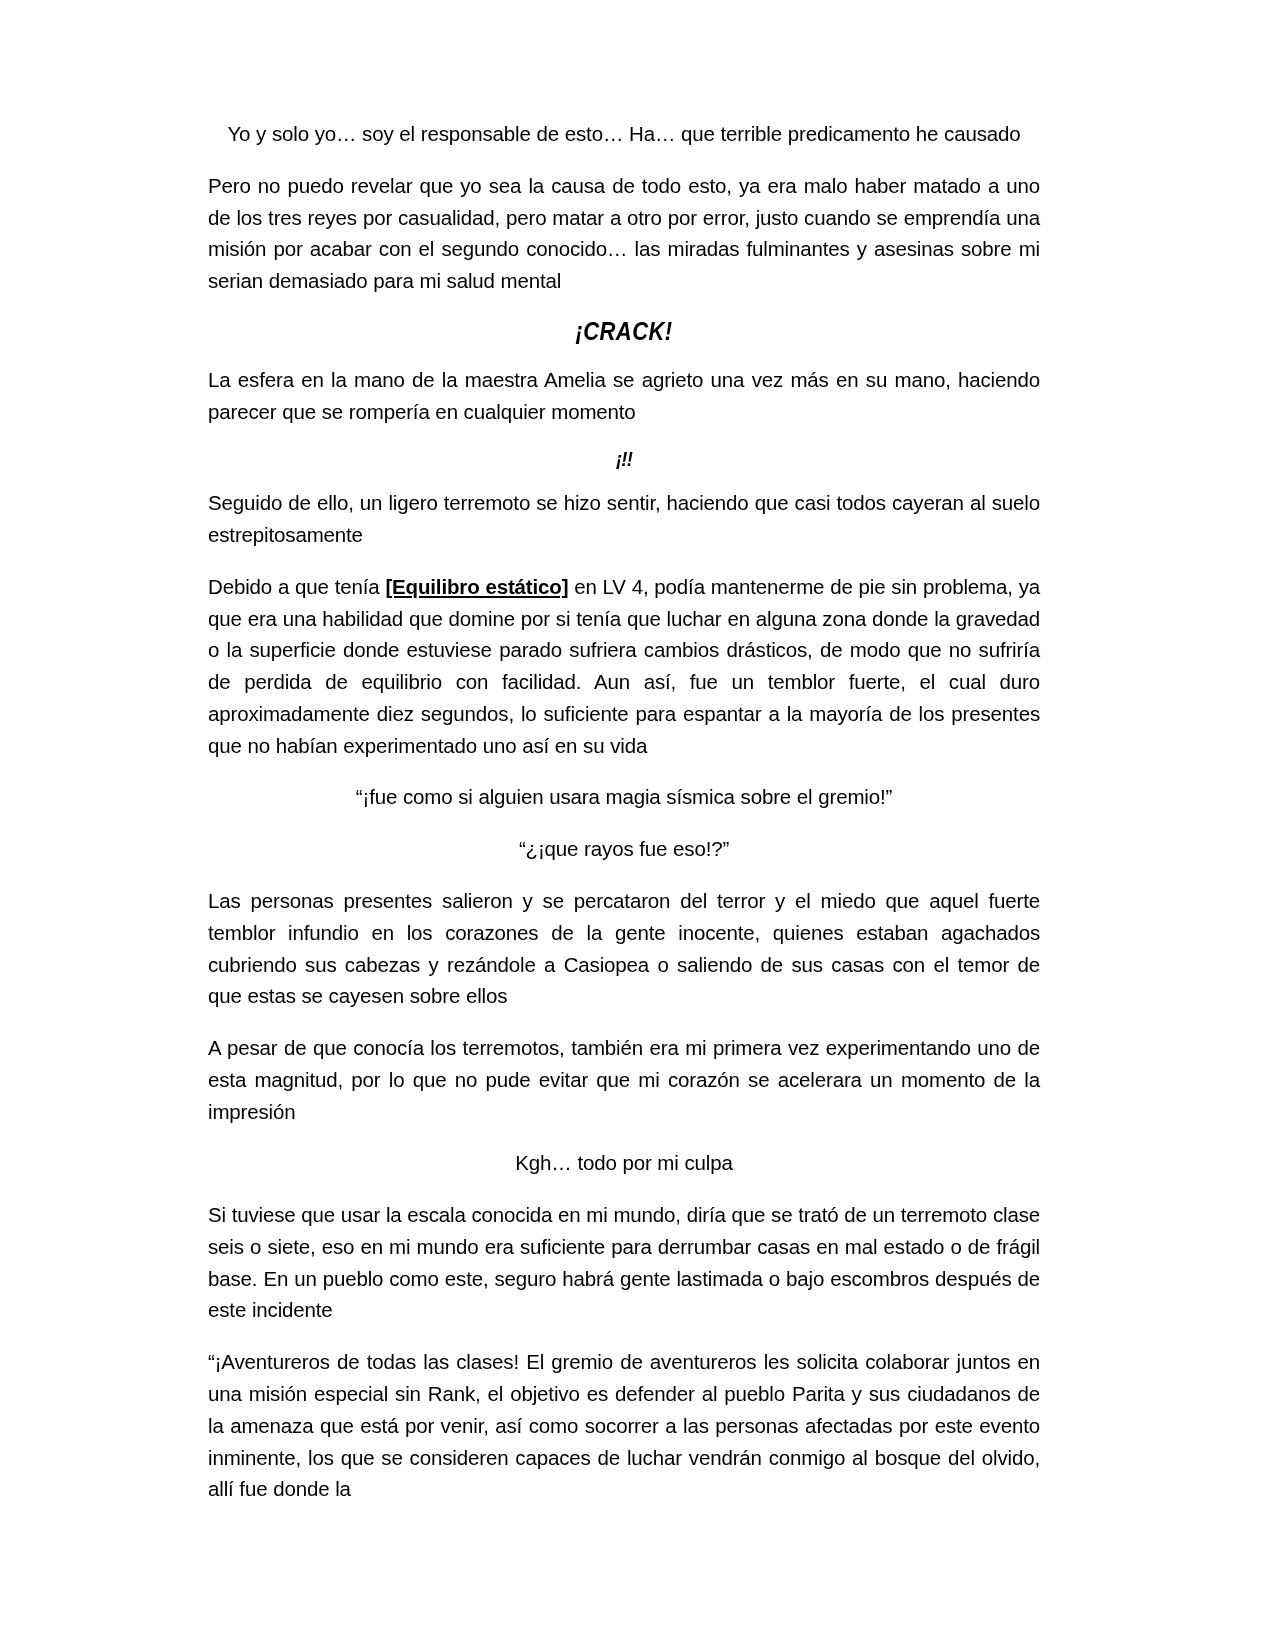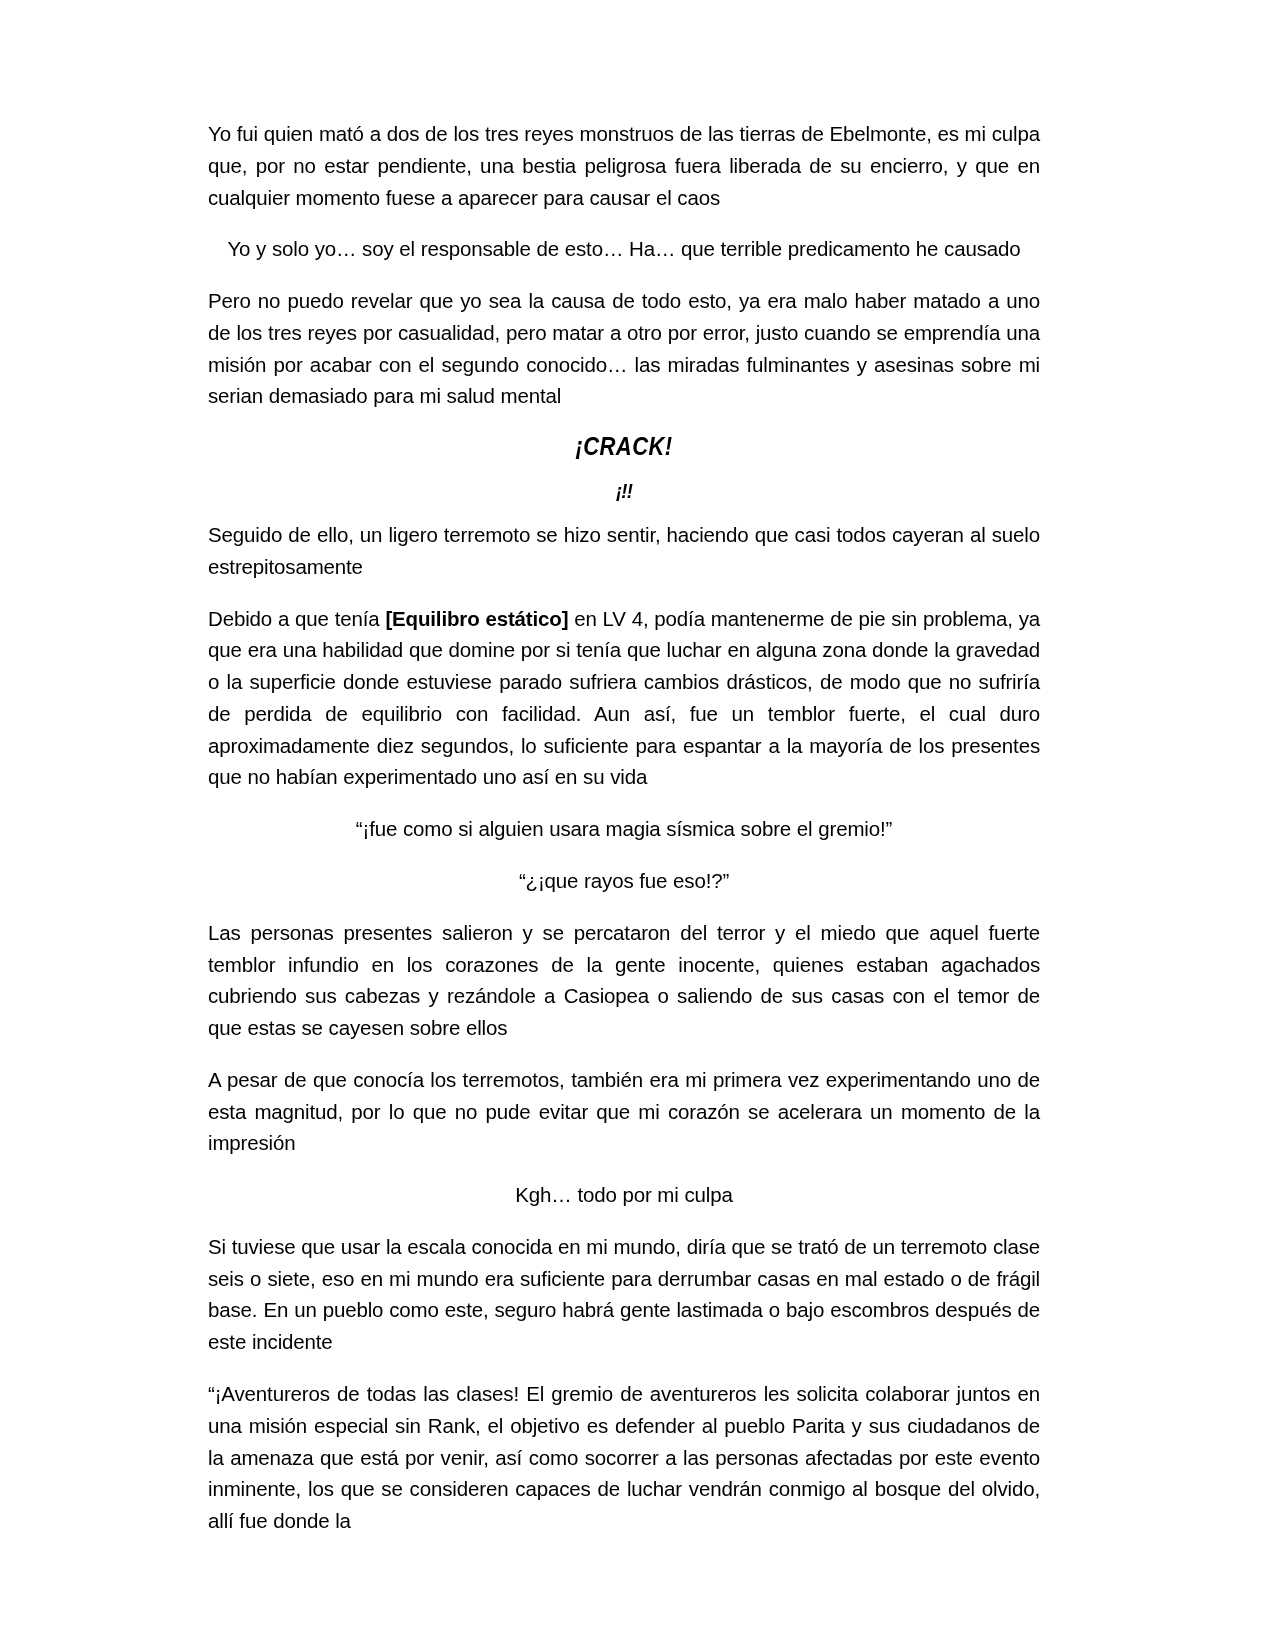--- a/index.html
+++ b/index.html
@@ -36,20 +36,21 @@
     word-spacing: 0.2px;
   }
   p.para:last-child {
     margin-bottom: 0;
   }
   p.para.nojustify {
     text-align: center;
   }
   .bold {
     font-weight: bold;
+    text-decoration: underline;
   }
   .sfx {
     margin: 6px 0 18px 0;
     text-align: center;
     font-family: "Liberation Sans", sans-serif;
     font-weight: bold;
     font-style: italic;
     font-size: 25px;
     letter-spacing: 0.5px;
     transform: scaleX(0.88);
@@ -60,29 +61,29 @@
     margin: 10px 0 16px 0;
     letter-spacing: -1px;
   }
 </style>
 </head>
 <body>
 
 <div class="page">
   <div class="content">
 
-    <p class="para">Yo fui quien mató a dos de los tres reyes monstruos de las tierras de Ebelmonte, es mi culpa que, por no estar pendiente, una bestia peligrosa fuera liberada de su encierro, y que en cualquier momento fuese a aparecer para causar el caos</p>
 
     <p class="para nojustify">Yo y solo yo… soy el responsable de esto… Ha… que terrible predicamento he causado</p>
 
 
     <p class="para">Pero no puedo revelar que yo sea la causa de todo esto, ya era malo haber matado a uno de los tres reyes por casualidad, pero matar a otro por error, justo cuando se emprendía una misión por acabar con el segundo conocido… las miradas fulminantes y asesinas sobre mi serian demasiado para mi salud mental</p>
 
     <p class="sfx">¡CRACK!</p>
 
+    <p class="para">La esfera en la mano de la maestra Amelia se agrieto una vez más en su mano, haciendo parecer que se rompería en cualquier momento</p>
 
     <p class="sfx small">¡!!</p>
 
     <p class="para">Seguido de ello, un ligero terremoto se hizo sentir, haciendo que casi todos cayeran al suelo estrepitosamente</p>
 
     <p class="para"><span>Debido a que tenía </span><span class="bold">[Equilibro estático]</span><span> en LV 4, podía mantenerme de pie sin problema, ya que era una habilidad que domine por si tenía que luchar en alguna zona donde la gravedad o la superficie donde estuviese parado sufriera cambios drásticos, de modo que no sufriría de perdida de equilibrio con facilidad. Aun así, fue un temblor fuerte, el cual duro aproximadamente diez segundos, lo suficiente para espantar a la mayoría de los presentes que no habían experimentado uno así en su vida</span></p>
 
     <p class="para nojustify">“¡fue como si alguien usara magia sísmica sobre el gremio!”</p>
 
     <p class="para nojustify">“¿¡que rayos fue eso!?”</p>

